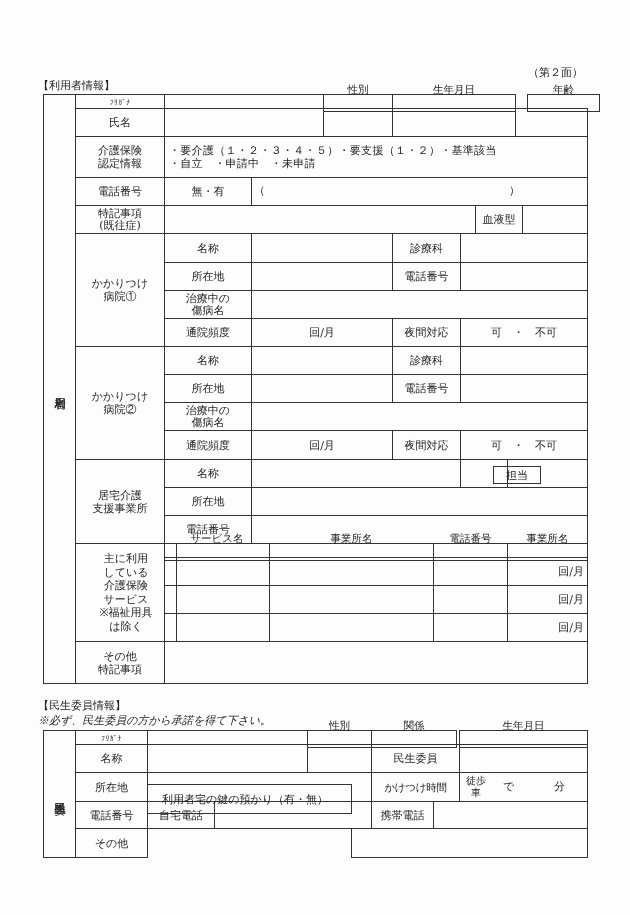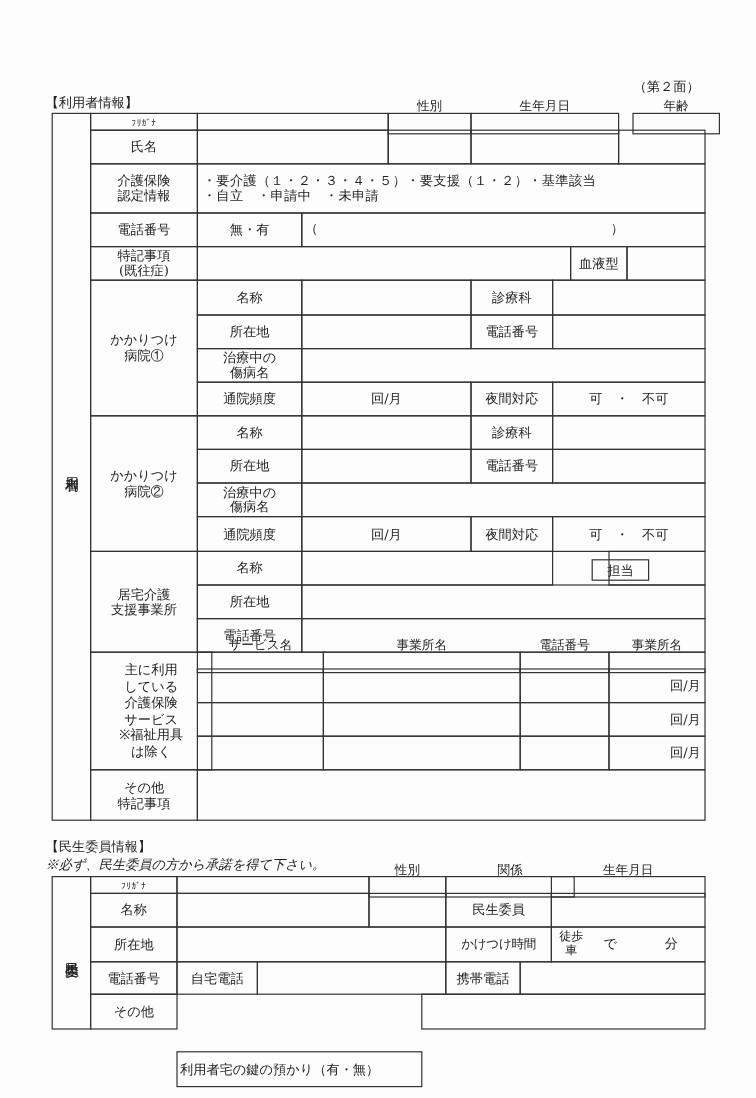--- a/index.html
+++ b/index.html
@@ -152,21 +152,21 @@
 
 <div class="t" style="left:38px;top:699px;text-align:right;">【民生委員情報】</div>
 <div class="t" style="left:38px;top:714px;font-style:italic;">※必ず、民生委員の方から承諾を得て下さい。</div>
 
 <div>
   <div class="c vert" style="left:43px;top:730px;width:33px;height:128px;">民生委員</div>
 
   <div class="c furi" style="left:75px;top:730px;width:73px;height:15px;">ﾌﾘｶﾞﾅ</div>
   <div class="c field" style="left:147px;top:730px;width:161px;height:15px;"></div>
   <div class="c hdr" style="left:307px;top:730px;width:65px;height:15px;">性別</div>
-  <div class="c hdr" style="left:371px;top:730px;width:108px;height:15px;">関係</div>
+  <div class="c hdr" style="left:371px;top:730px;width:86px;height:15px;">関係</div>
   <div class="c hdr" style="left:459px;top:730px;width:129px;height:15px;">生年月日</div>
 
   <div class="c" style="left:75px;top:744px;width:73px;height:29px;">名称</div>
   <div class="c field" style="left:147px;top:744px;width:161px;height:29px;"></div>
   <div class="c field" style="left:307px;top:744px;width:65px;height:29px;"></div>
   <div class="c" style="left:371px;top:744px;width:89px;height:29px;">民生委員</div>
   <div class="c field" style="left:459px;top:744px;width:129px;height:29px;"></div>
 
   <div class="c" style="left:75px;top:772px;width:73px;height:30px;">所在地</div>
   <div class="c field" style="left:147px;top:772px;width:225px;height:30px;"></div>
@@ -178,15 +178,15 @@
     <span class="sub" style="left:94px;top:8px;">分</span>
   </div>
 
   <div class="c" style="left:75px;top:801px;width:73px;height:28px;">電話番号</div>
   <div class="c" style="left:147px;top:801px;width:68px;height:28px;">自宅電話</div>
   <div class="c field" style="left:214px;top:801px;width:158px;height:28px;"></div>
   <div class="c" style="left:371px;top:801px;width:63px;height:28px;">携帯電話</div>
   <div class="c field" style="left:433px;top:801px;width:155px;height:28px;"></div>
 
   <div class="c" style="left:75px;top:828px;width:73px;height:30px;">その他</div>
-  <div class="c left" style="left:147px;top:876px;width:205px;height:30px;padding-left:2px;">利用者宅の鍵の預かり（有・無）</div>
+  <div class="c left" style="left:147px;top:784px;width:205px;height:30px;padding-left:14px;">利用者宅の鍵の預かり（有・無）</div>
   <div class="c field" style="left:351px;top:828px;width:237px;height:30px;"></div>
 </div>
 
 </body></html>

